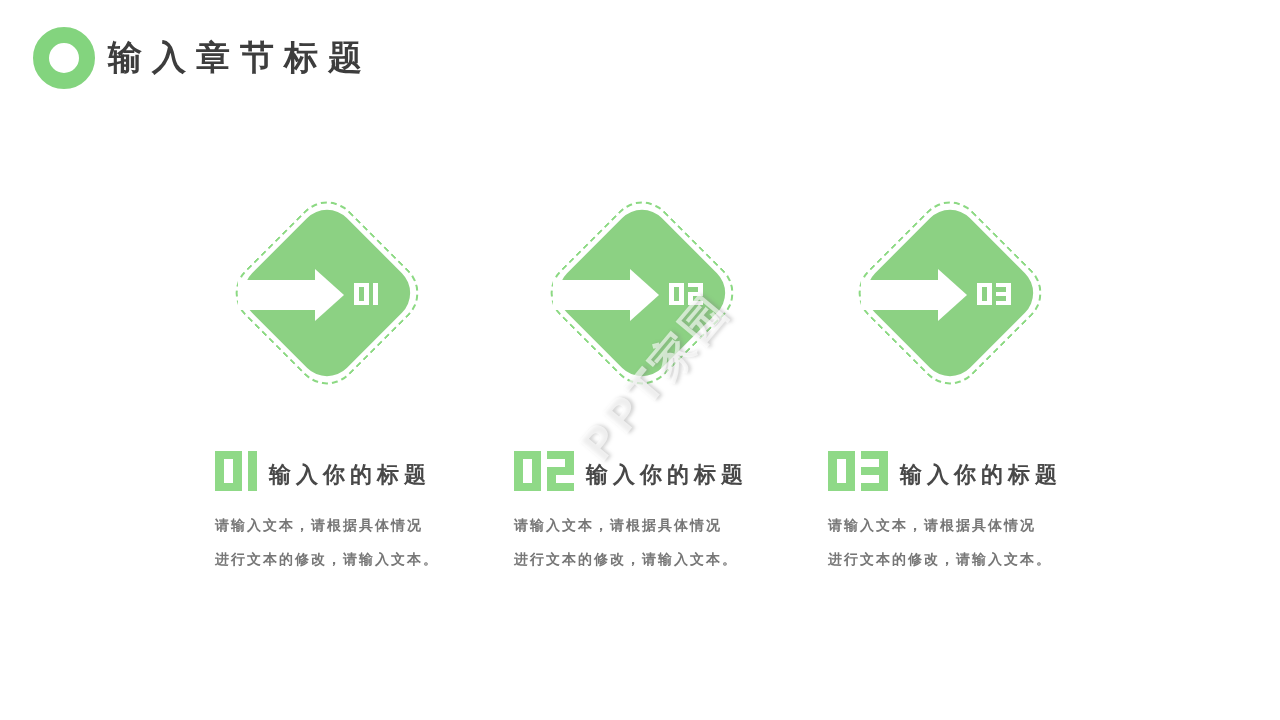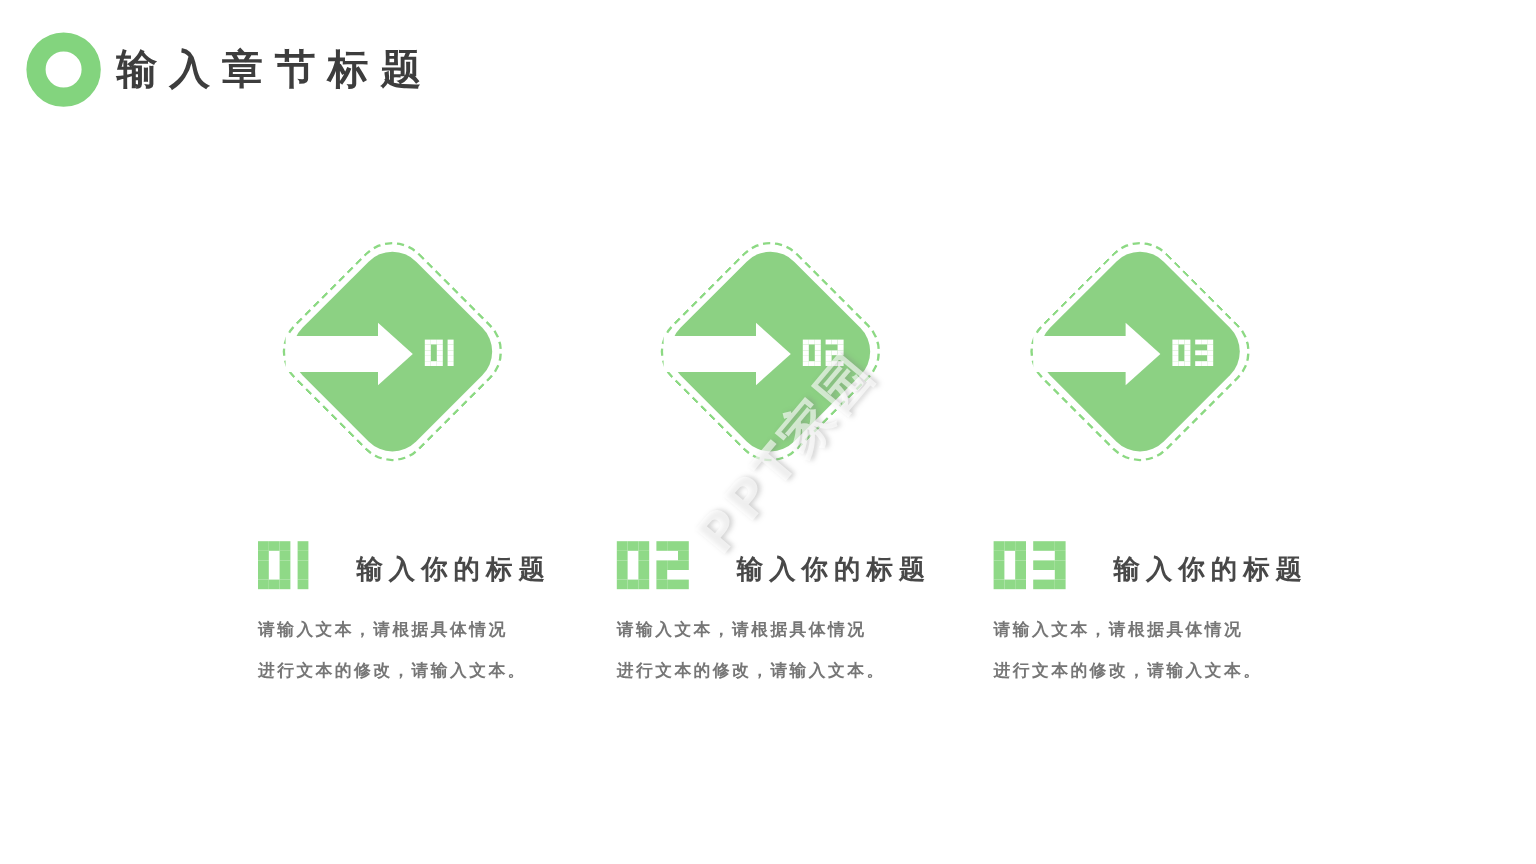--- a/index.html
+++ b/index.html
@@ -11,36 +11,36 @@
     --heading-color:#484848;
     --body-color:#767676;
   }
   html,body{margin:0;padding:0;background:#e8e8e8;}
   .slide{
     position:relative;width:1280px;height:720px;background:#ffffff;
     overflow:hidden;font-family:"DejaVu Sans",sans-serif;
   }
 
   
-  .header{position:absolute;left:22px;top:27px;display:flex;align-items:center;gap:13px;}
+  .header{position:absolute;left:33px;top:27px;display:flex;align-items:center;gap:13px;}
   .ring{width:62px;height:62px;border-radius:50%;border:16px solid var(--green-ring);box-sizing:border-box;background:#fff;}
   .page-title{margin:0;font-size:34px;font-weight:bold;letter-spacing:10px;color:var(--title-color);white-space:nowrap;}
 
   
   .diamond-group{position:absolute;top:188px;width:210px;height:210px;}
   .dash-outline{position:absolute;left:31px;top:31px;width:148px;height:148px;border:2px dashed var(--green-dash);border-radius:32px;transform:rotate(45deg);box-sizing:border-box;}
   .diamond-shape{position:absolute;left:38px;top:38px;width:134px;height:134px;background:var(--green);border-radius:28px;transform:rotate(45deg);}
   .arrow{position:absolute;left:0;top:0;width:100%;height:100%;}
   .arrow .shaft{position:absolute;left:16px;top:92px;width:78px;height:30px;background:#fff;}
   .arrow .head{position:absolute;left:93px;top:81px;width:0;height:0;border-top:26px solid transparent;border-bottom:26px solid transparent;border-left:29px solid #fff;}
   .diamond-digits{position:absolute;left:132px;top:95px;color:#ffffff;}
 
   
   .col{position:absolute;top:451px;width:300px;}
-  .heading-row{display:flex;align-items:flex-end;gap:40px;}
+  .heading-row{display:flex;align-items:flex-end;gap:12px;}
   .heading-digits{color:var(--green-digit);}
   .section-title{margin:0;font-size:22px;font-weight:bold;letter-spacing:5px;color:var(--heading-color);white-space:nowrap;padding-bottom:1px;}
   .section-body{margin:17px 0 0 0;font-size:14px;font-weight:bold;letter-spacing:2px;line-height:34px;color:var(--body-color);white-space:nowrap;}
 
   
   .digits{display:flex;}
   .digits .digit{display:grid;}
   .digits .digit span{display:block;}
   .digits .digit span.on{background:currentColor;}
 

